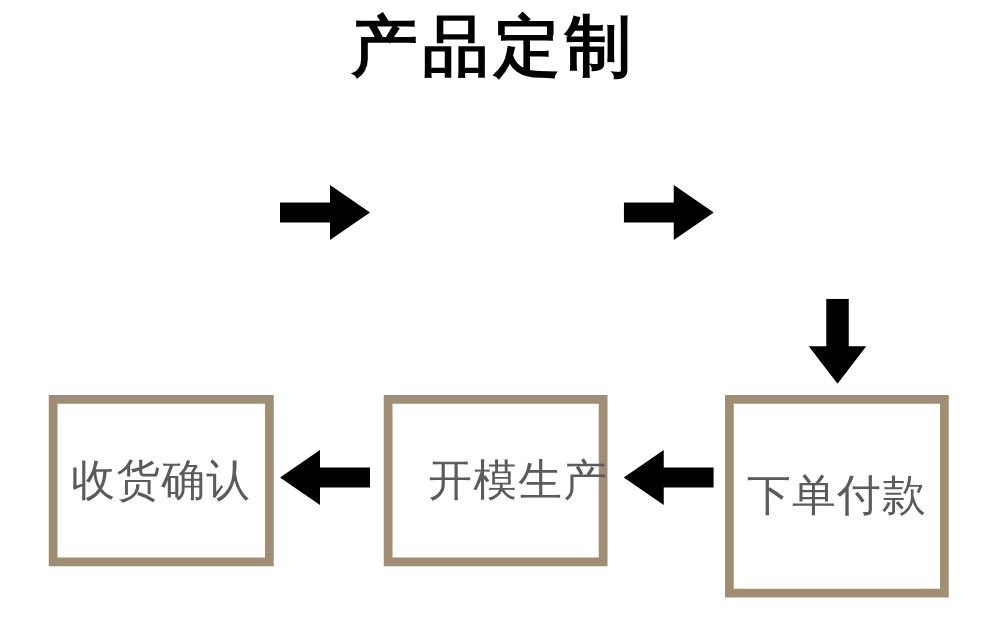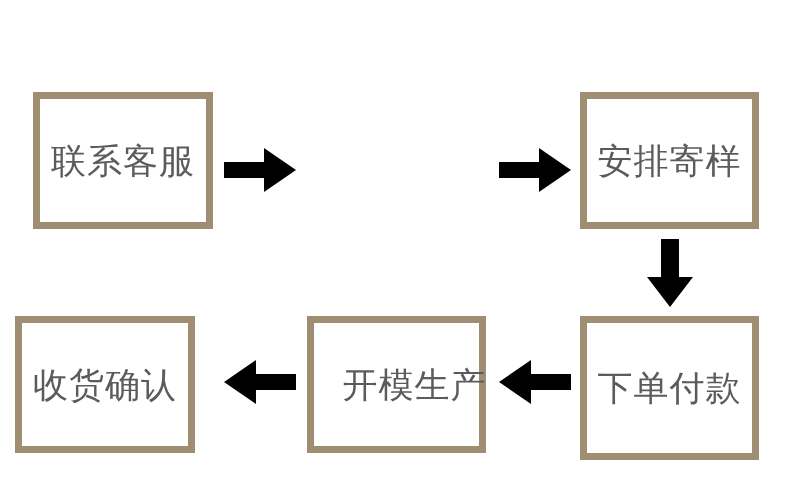--- a/index.html
+++ b/index.html
@@ -51,39 +51,34 @@
   .arrow {
     position: absolute;
   }
   .arrow svg { display: block; }
 </style>
 </head>
 <body>
 
 <div id="canvas">
 
-
-  <div class="step-box" style="left:33px; top:92px; width:180px; height:137px; border-color:#a08e72;">
-    <span class="step-label">联系客服</span>
-  </div>
+  <div id="page-title">产品定制</div>
 
 
-  <div class="step-box" style="left:580px; top:92px; width:179px; height:137px; border-color:#a08e72;">
-    <span class="step-label">安排寄样</span>
-  </div>
 
-  <div class="step-box" style="left:580px; top:316px; width:179px; height:144px; border-color:#a08e72;align-items:center;">
+
+  <div class="step-box" style="left:580px; top:316px; width:179px; height:162px; border-color:#a08e72;align-items:center;">
     <span class="step-label">下单付款</span>
   </div>
 
   <div class="step-box" style="left:307px; top:316px; width:179px; height:137px; border-color:#a08e72;padding-left:36px;">
     <span class="step-label">开模生产</span>
   </div>
 
-  <div class="step-box" style="left:15px; top:316px; width:180px; height:137px; border-color:#a08e72;">
+  <div class="step-box" style="left:39px; top:316px; width:180px; height:137px; border-color:#a08e72;">
     <span class="step-label">收货确认</span>
   </div>
 
   <div class="arrow" style="left:224px; top:146px;">
     <svg width="72" height="48" viewBox="0 0 72 48" aria-hidden="true">
       <polygon points="0,16 40,16 40,2 72,24 40,46 40,32 0,32" fill="#000000"></polygon>
     </svg>
   </div>
 
   <div class="arrow" style="left:499px; top:146px;">

